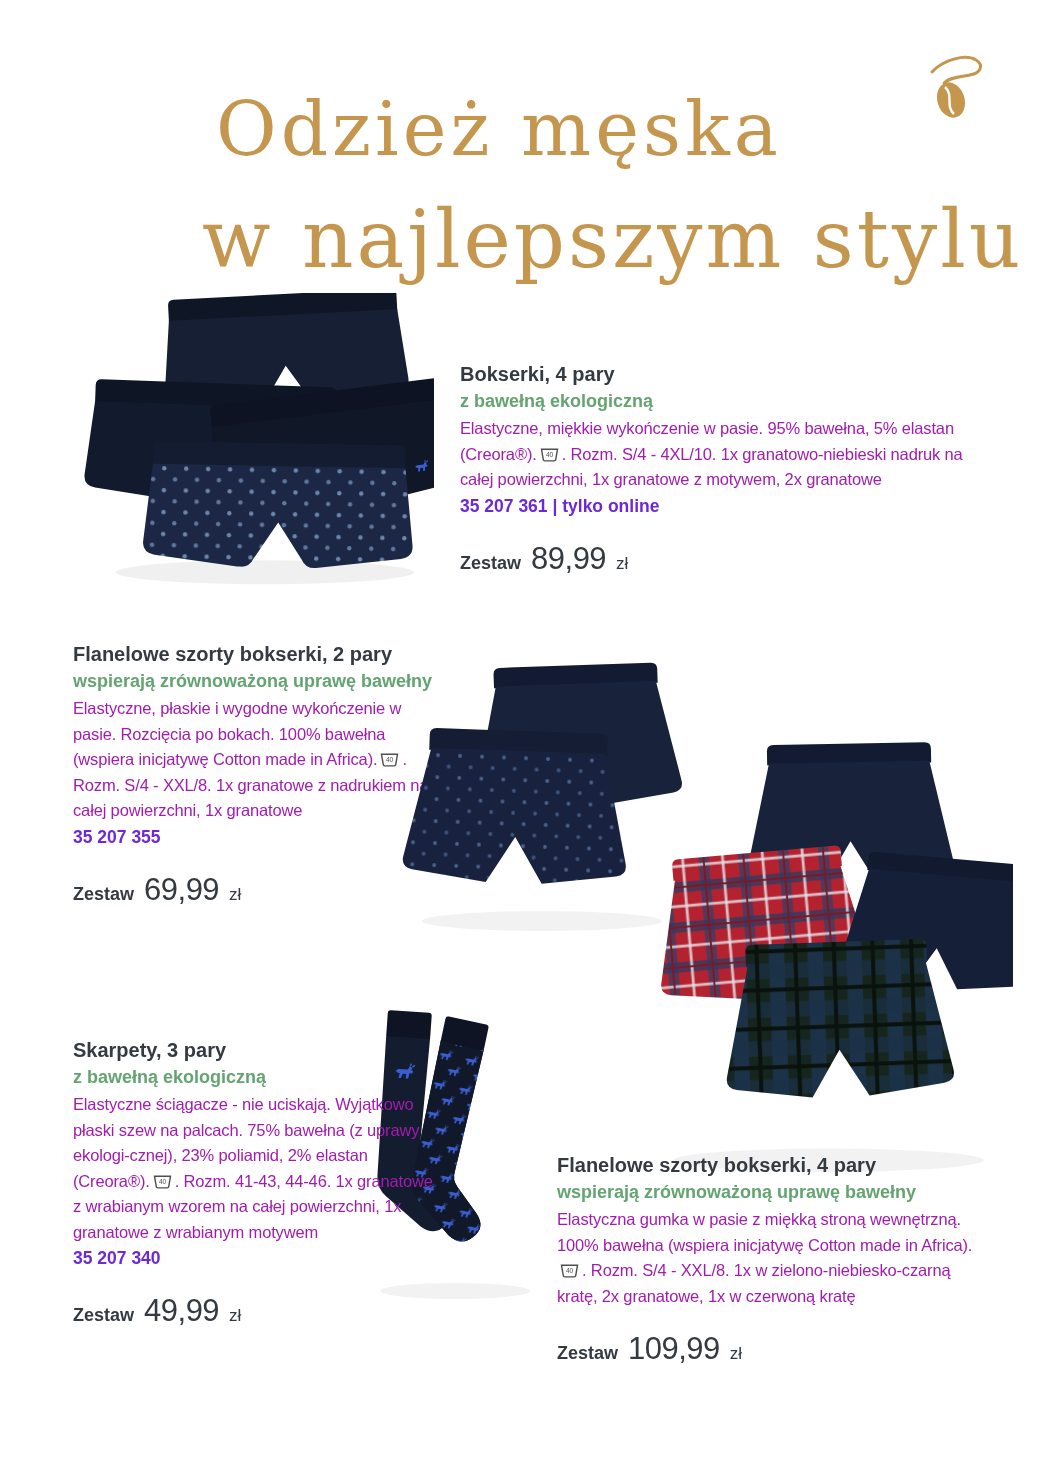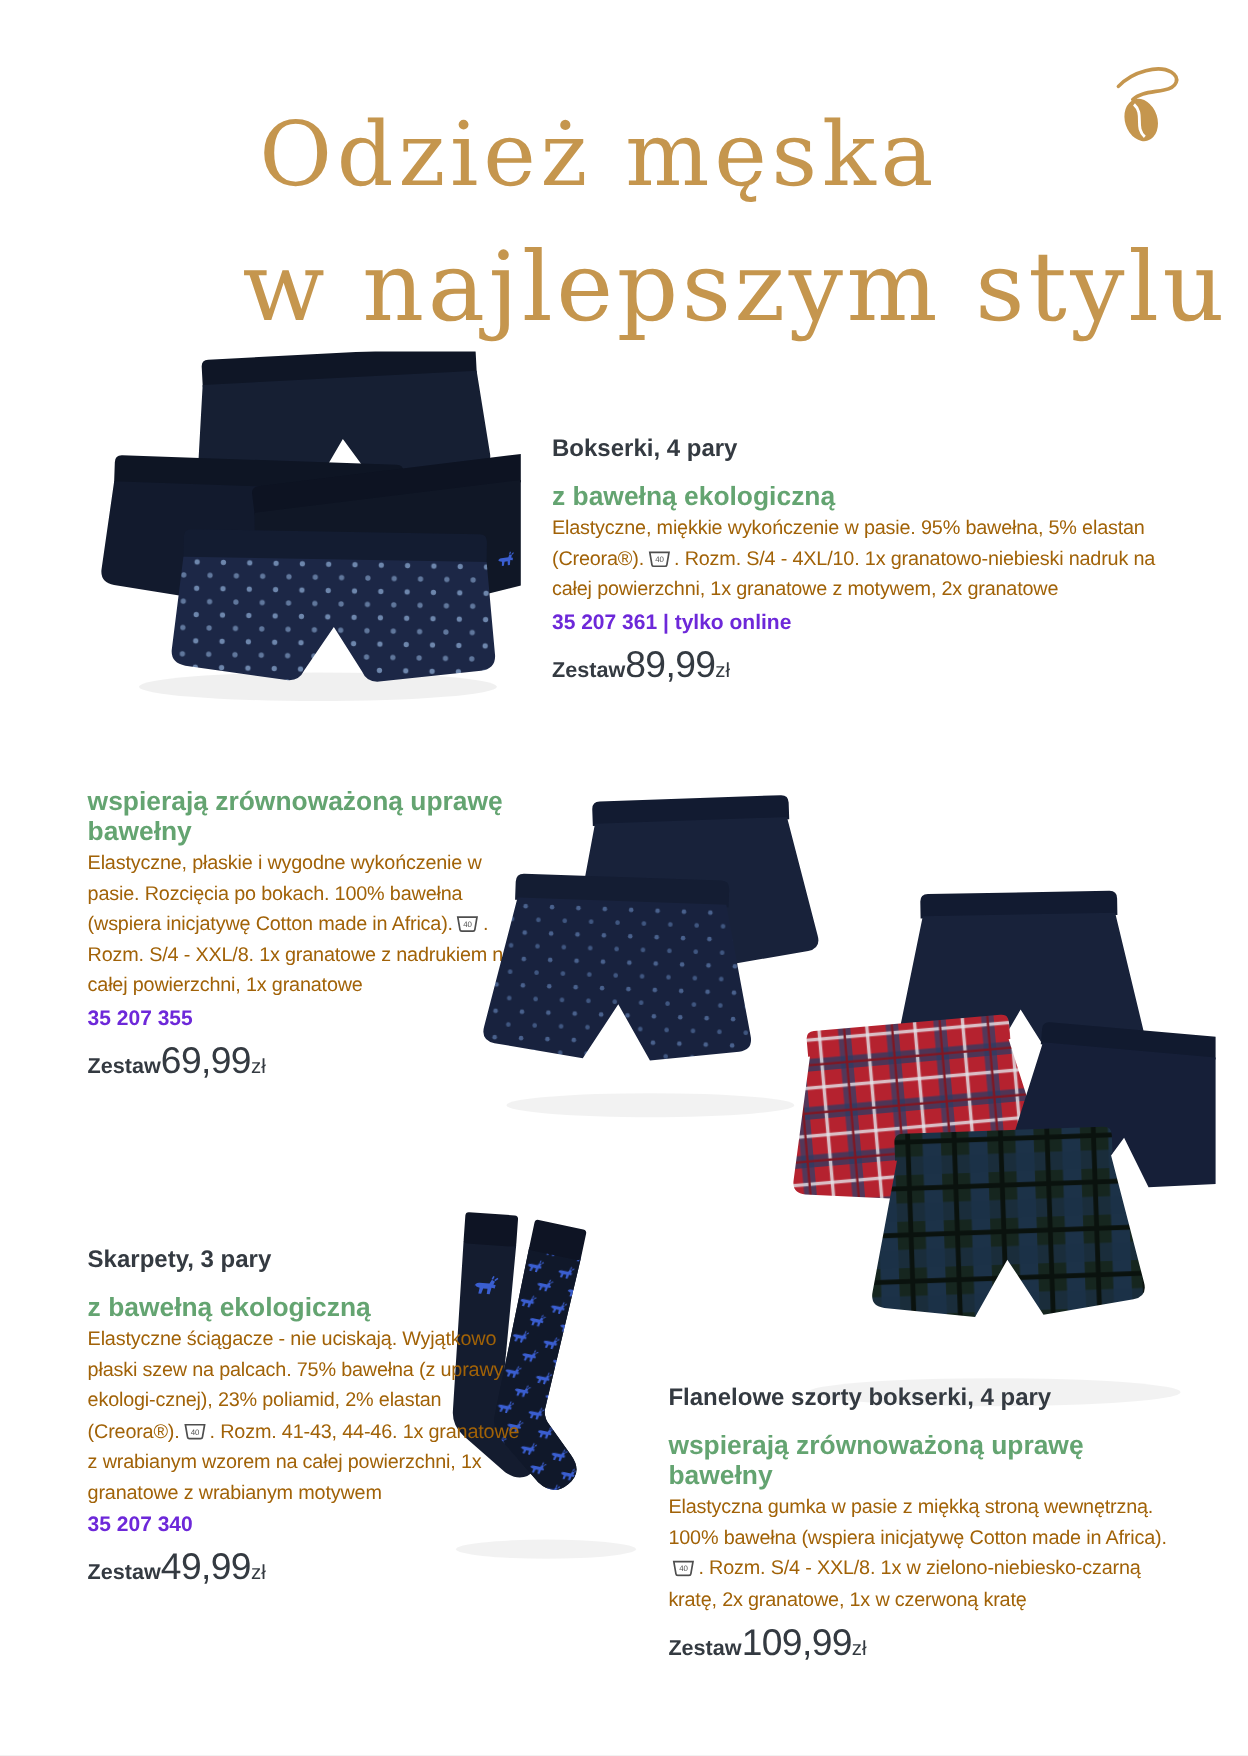--- a/index.html
+++ b/index.html
@@ -6,24 +6,24 @@
   .page{position:relative;width:1040px;height:1463px;margin:0 auto;background:#ffffff;
         overflow:hidden;font-family:"Liberation Sans",sans-serif;}
   
   .script-title{position:absolute;color:#c5964e;font-family:"DejaVu Serif",serif;
 romana    font-style:italic;font-weight:400;white-space:nowrap;line-height:1;}
   .t1{left:216px;top:92px;font-size:74px;letter-spacing:4px;}
   .t2{left:202px;top:200px;font-size:80px;letter-spacing:3px;}
   
   .pblock{position:absolute;}
   .pname{margin:0;font-size:20px;font-weight:bold;color:#343a41;line-height:26px;}
-  .eco{margin:14px 0 2px 0;font-size:22px;font-weight:bold;color:#64a471;line-height:25px;}
-  .desc{margin:2px 0 0 0;font-size:16.5px;color:#a16207;line-height:25.5px;letter-spacing:-0.15px;}
+  .eco{margin:2px 0 2px 0;font-size:18px;font-weight:bold;color:#64a471;line-height:25px;}
+  .desc{margin:2px 0 0 0;font-size:16.5px;color:#a21caf;line-height:25.5px;letter-spacing:-0.15px;}
   .code{margin:0;font-size:17.5px;font-weight:bold;color:#6d28d9;line-height:26px;}
-  .price{display:flex;align-items:baseline;margin-top:5px;color:#343a41;}
+  .price{display:flex;align-items:baseline;gap:10px;margin-top:22px;color:#343a41;}
   .plabel{font-size:18px;font-weight:bold;}
   .pamount{font-size:31px;font-weight:normal;letter-spacing:-0.5px;}
   .pcur{font-size:17px;font-weight:normal;}
   .wash{display:inline-block;vertical-align:-2px;margin:0 3px;}
   .photo{position:absolute;}
   #p1text{left:460px;top:361px;width:505px;}
   #p2text{left:73px;top:641px;width:360px;}
   #p3text{left:73px;top:1037px;width:372px;}
   #p4text{left:557px;top:1152px;width:437px;}
   #p1img{left:76px;top:293px;}
@@ -120,20 +120,21 @@
         </svg><span>. Rozm. S/4 - 4XL/10. 1x granatowo-niebieski nadruk na całej powierzchni, 1x granatowe z motywem, 2x granatowe</span></p>
     <p class="code">35 207 361 | tylko online</p>
     <div class="price">
       <span class="plabel">Zestaw</span>
       <span class="pamount">89,99</span>
       <span class="pcur">zł</span>
     </div>
   </div>
 
   <div id="p2text" class="pblock">
+    <h2 class="pname">Flanelowe szorty bokserki, 2 pary</h2>
     <div class="eco">wspierają zrównoważoną uprawę bawełny</div>
     <p class="desc"><span>Elastyczne, płaskie i wygodne wykończenie w pasie. Rozcięcia po bokach. 100% bawełna (wspiera inicjatywę Cotton made in Africa).</span><svg class="wash" width="19" height="16" viewBox="0 0 20 17">
           <path d="M1.5,3.5 L18.5,3.5 L16.6,14.5 Q16.4,15.8 15,15.8 L5,15.8 Q3.6,15.8 3.4,14.5 Z" fill="none" stroke="#4e4e4e" stroke-width="1.5"></path>
           <text x="10" y="12.2" font-size="7" font-family="Liberation Sans,sans-serif" fill="#4e4e4e" text-anchor="middle">40</text>
         </svg><span>. Rozm. S/4 - XXL/8. 1x granatowe z nadrukiem na całej powierzchni, 1x granatowe</span></p>
     <p class="code">35 207 355</p>
     <div class="price">
       <span class="plabel">Zestaw</span>
       <span class="pamount">69,99</span>
       <span class="pcur">zł</span>

